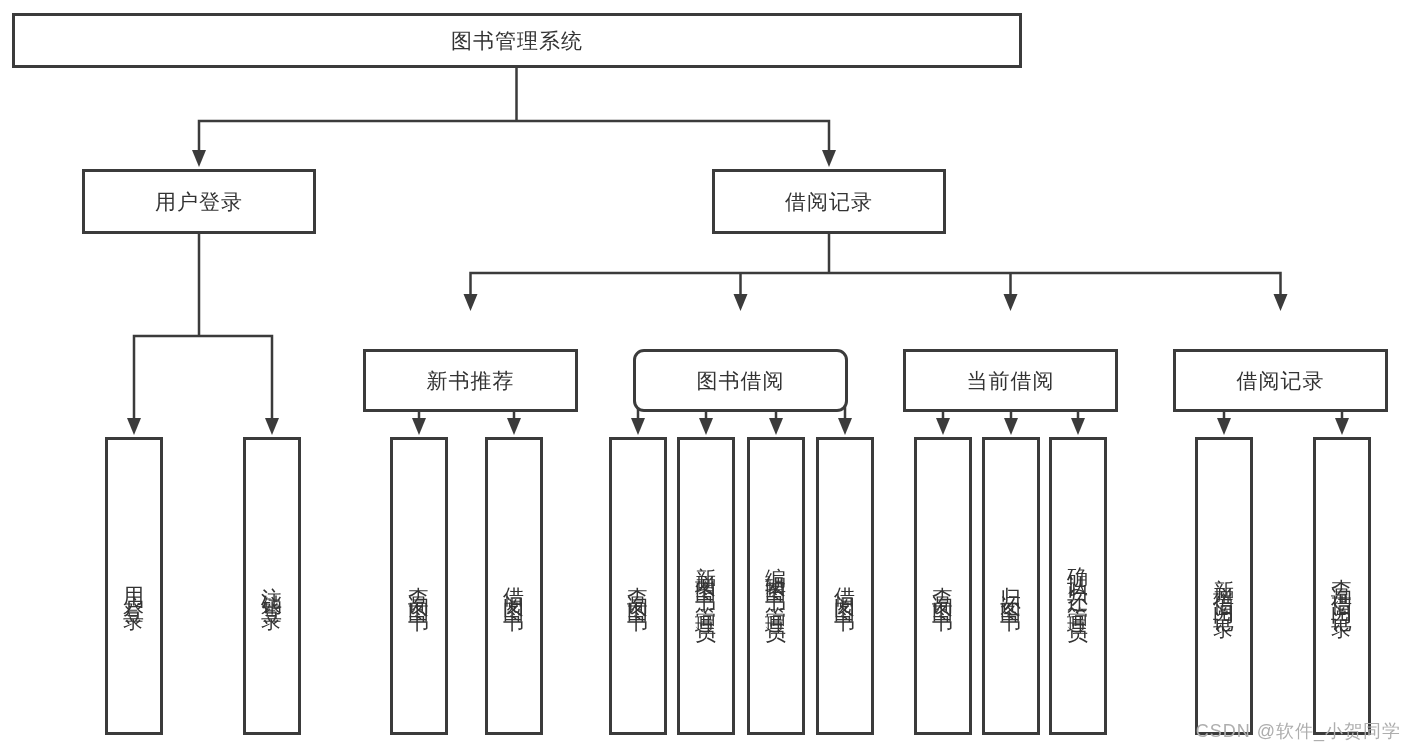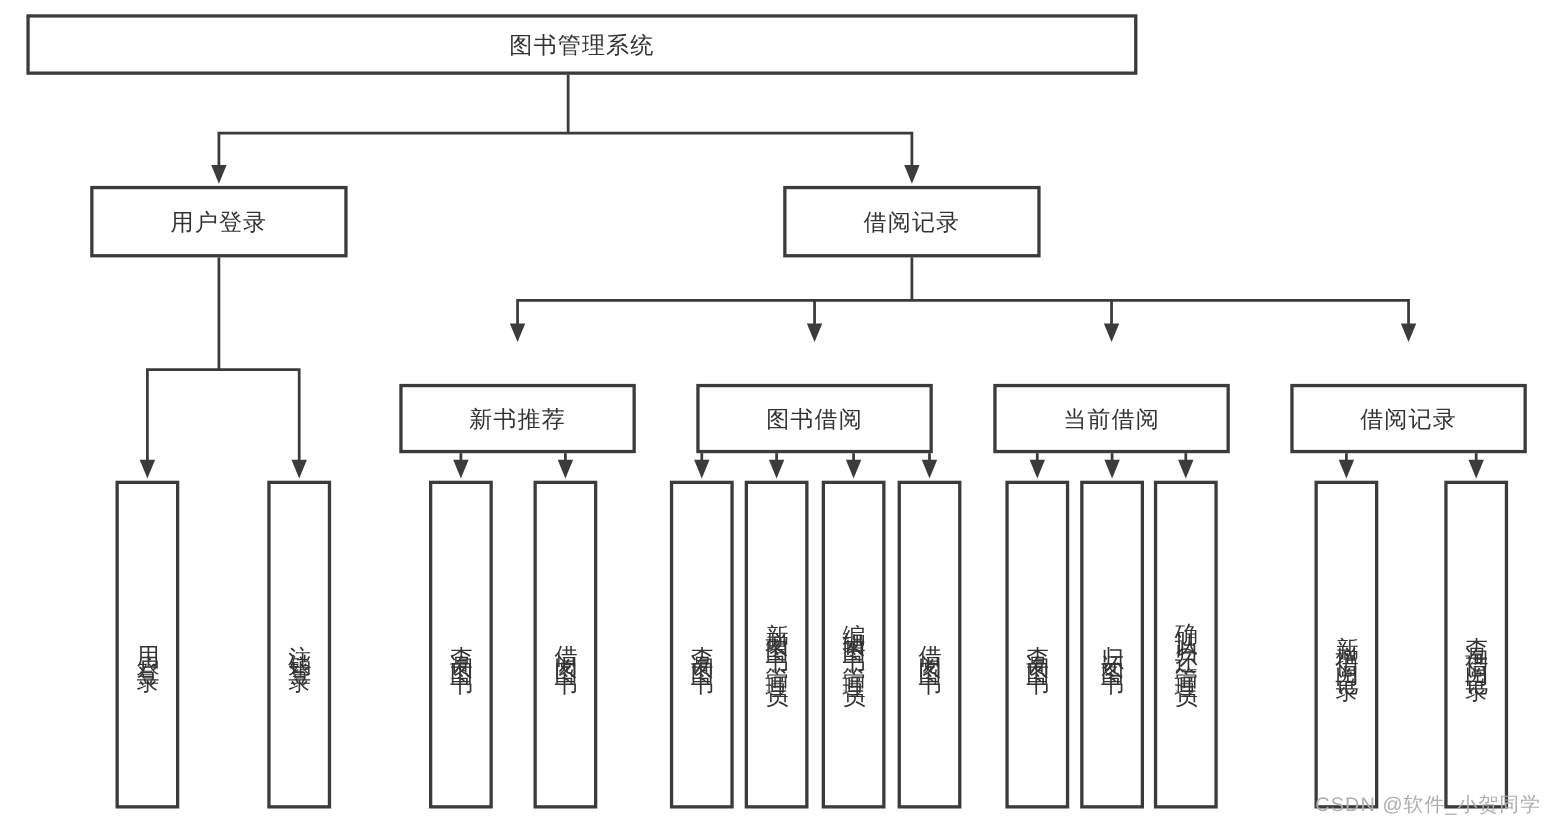--- a/index.html
+++ b/index.html
@@ -24,29 +24,29 @@
     box-sizing:border-box;
     border:3px solid var(--line);
     background:var(--background);
     display:flex;align-items:center;justify-content:center;
     color:var(--text);
     font-size:21px;
     letter-spacing:1px;
     white-space:nowrap;
   }
   
-  .n-root{left:12px;top:13px;width:1010px;height:55px;margin-left:12px;}
+  .n-root{left:12px;top:13px;width:1010px;height:55px;}
   
   .lv2{top:169px;width:234px;height:65px;}
   .n-user-login{left:82px;}
   .n-book-mgmt{left:712px;}
   
   .lv3{top:313px;width:215px;height:63px;margin-top:36px;}
   .n-nbr{left:363px;}
-  .n-bb{left:633px;}
+  .n-bb{left:633px;border-radius:11px;}
   .n-cb{left:903px;}
   .n-br{left:1173px;}
   
   .leaf{top:437px;width:58px;height:298px;}
   .leaf .vtext{
     writing-mode:vertical-lr;
     letter-spacing:8px;
     line-height:1;
   }
   .l-ul{left:105px;}  .l-lo{left:243px;}

